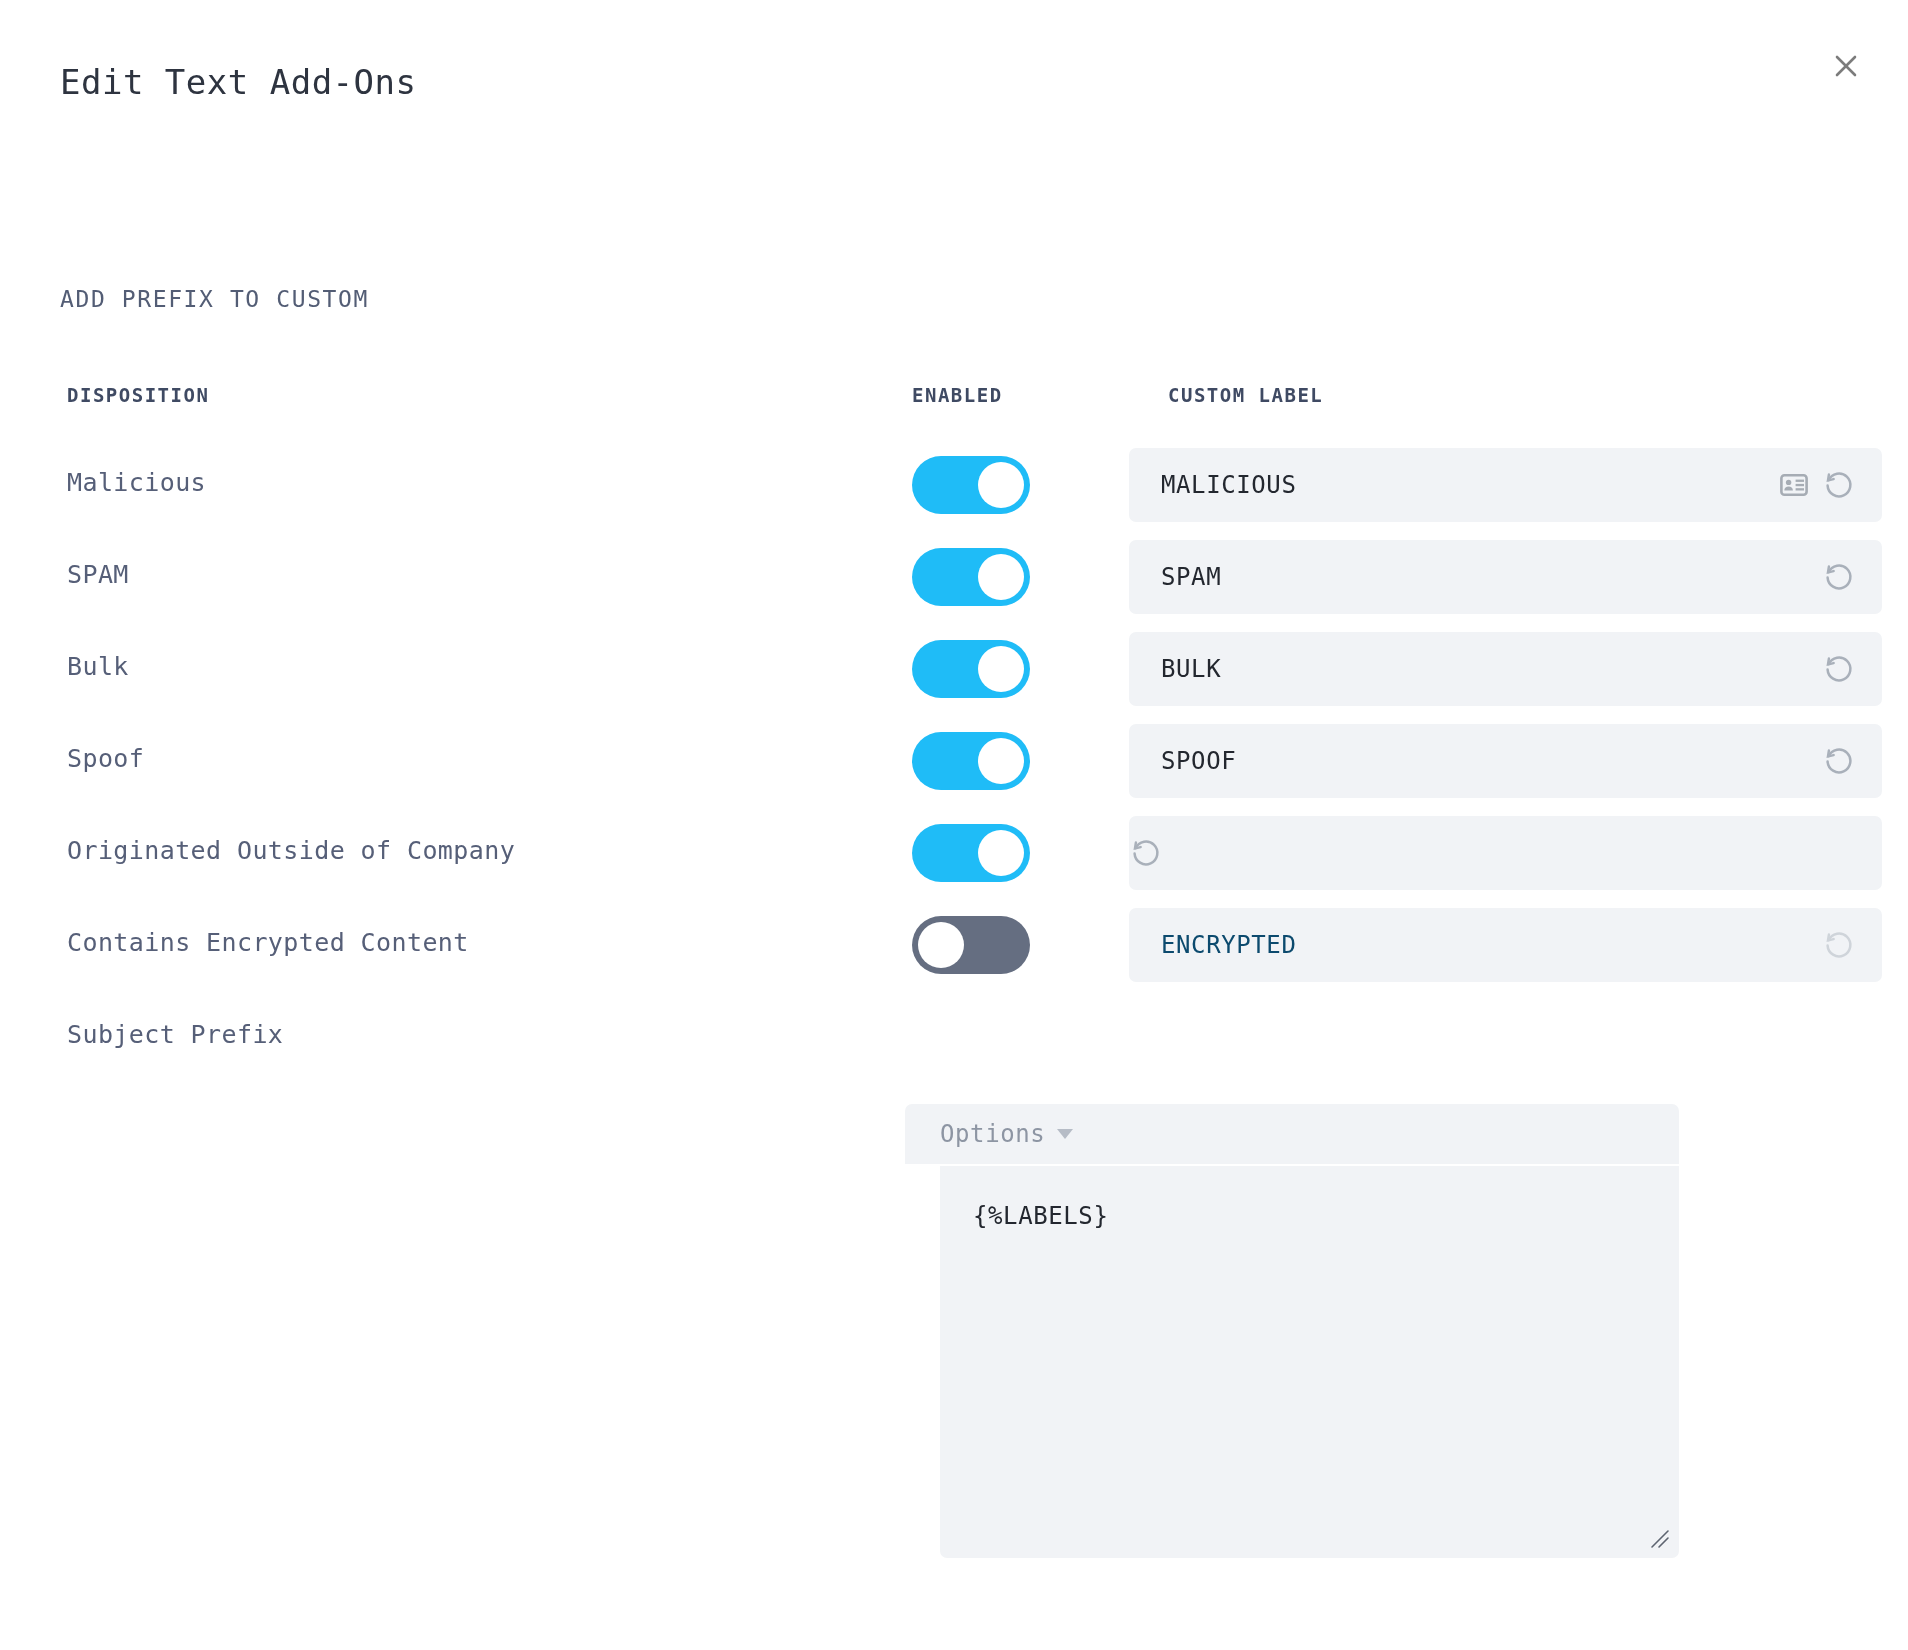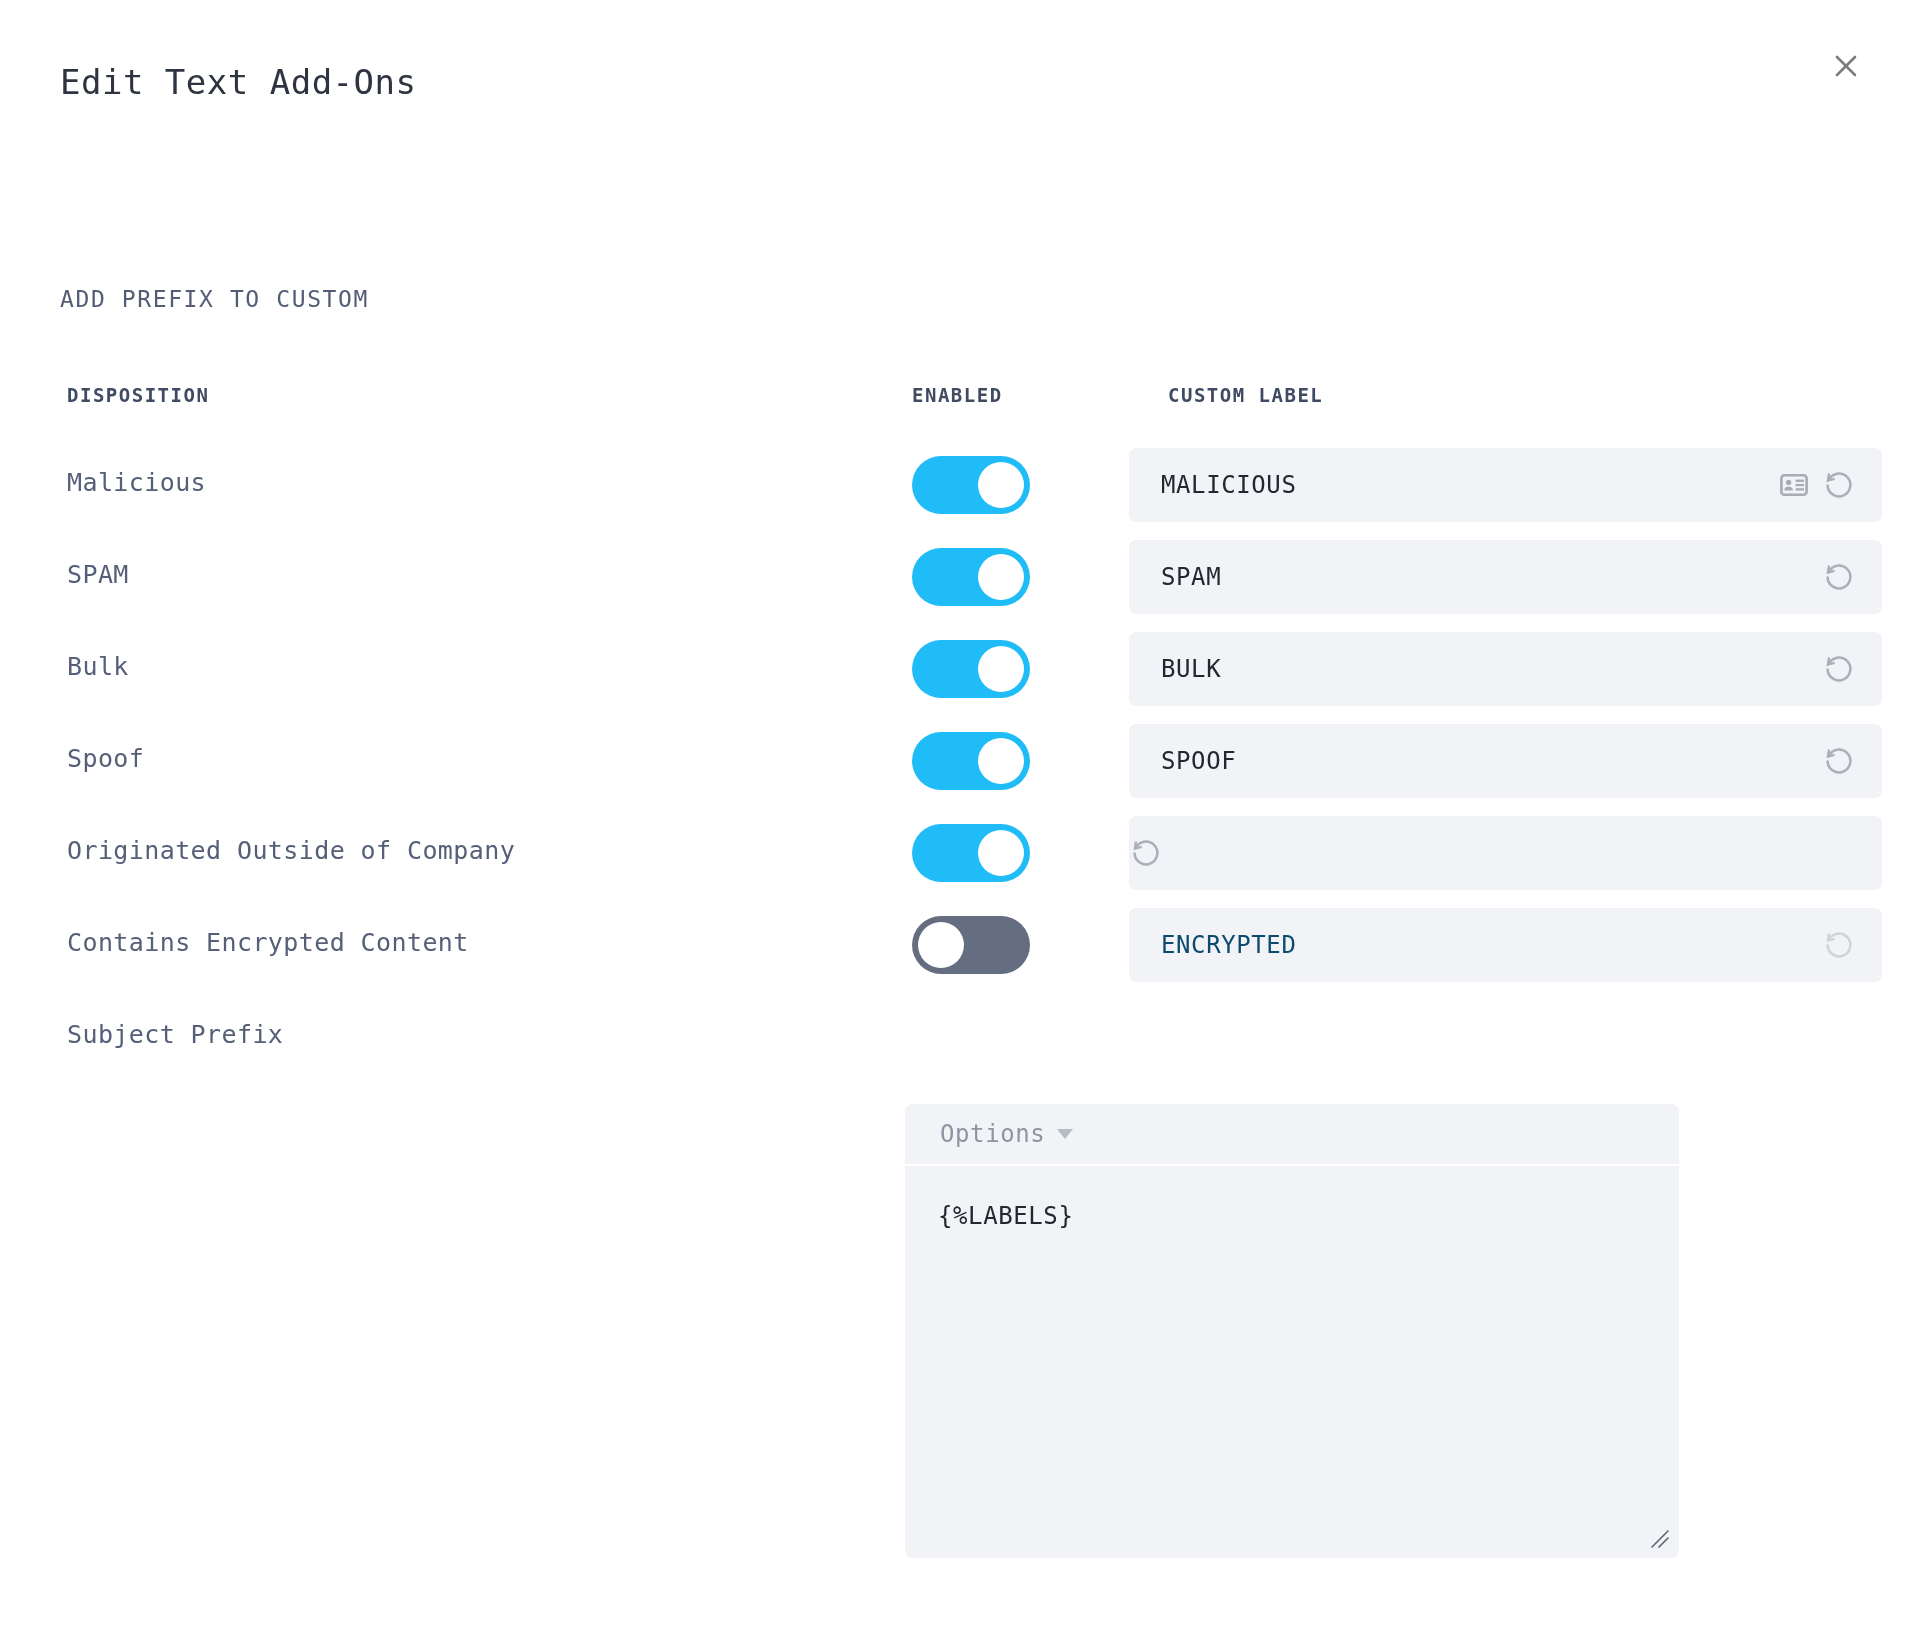--- a/index.html
+++ b/index.html
@@ -202,20 +202,21 @@
     border-right: 8px solid transparent;
     border-top: 10px solid #b6bcc6;
   }
 
   .prefix-textarea {
     position: relative;
     height: 392px;
     background: #f1f3f6;
     border-radius: 0 0 7px 7px;
     overflow: hidden;
+    margin-left: 35px;
   }
   .prefix-content {
     position: absolute;
     left: 33px;
     top: 36px;
     font-size: 24px;
     letter-spacing: 0.6px;
     color: #23272f;
     white-space: pre;
   }

